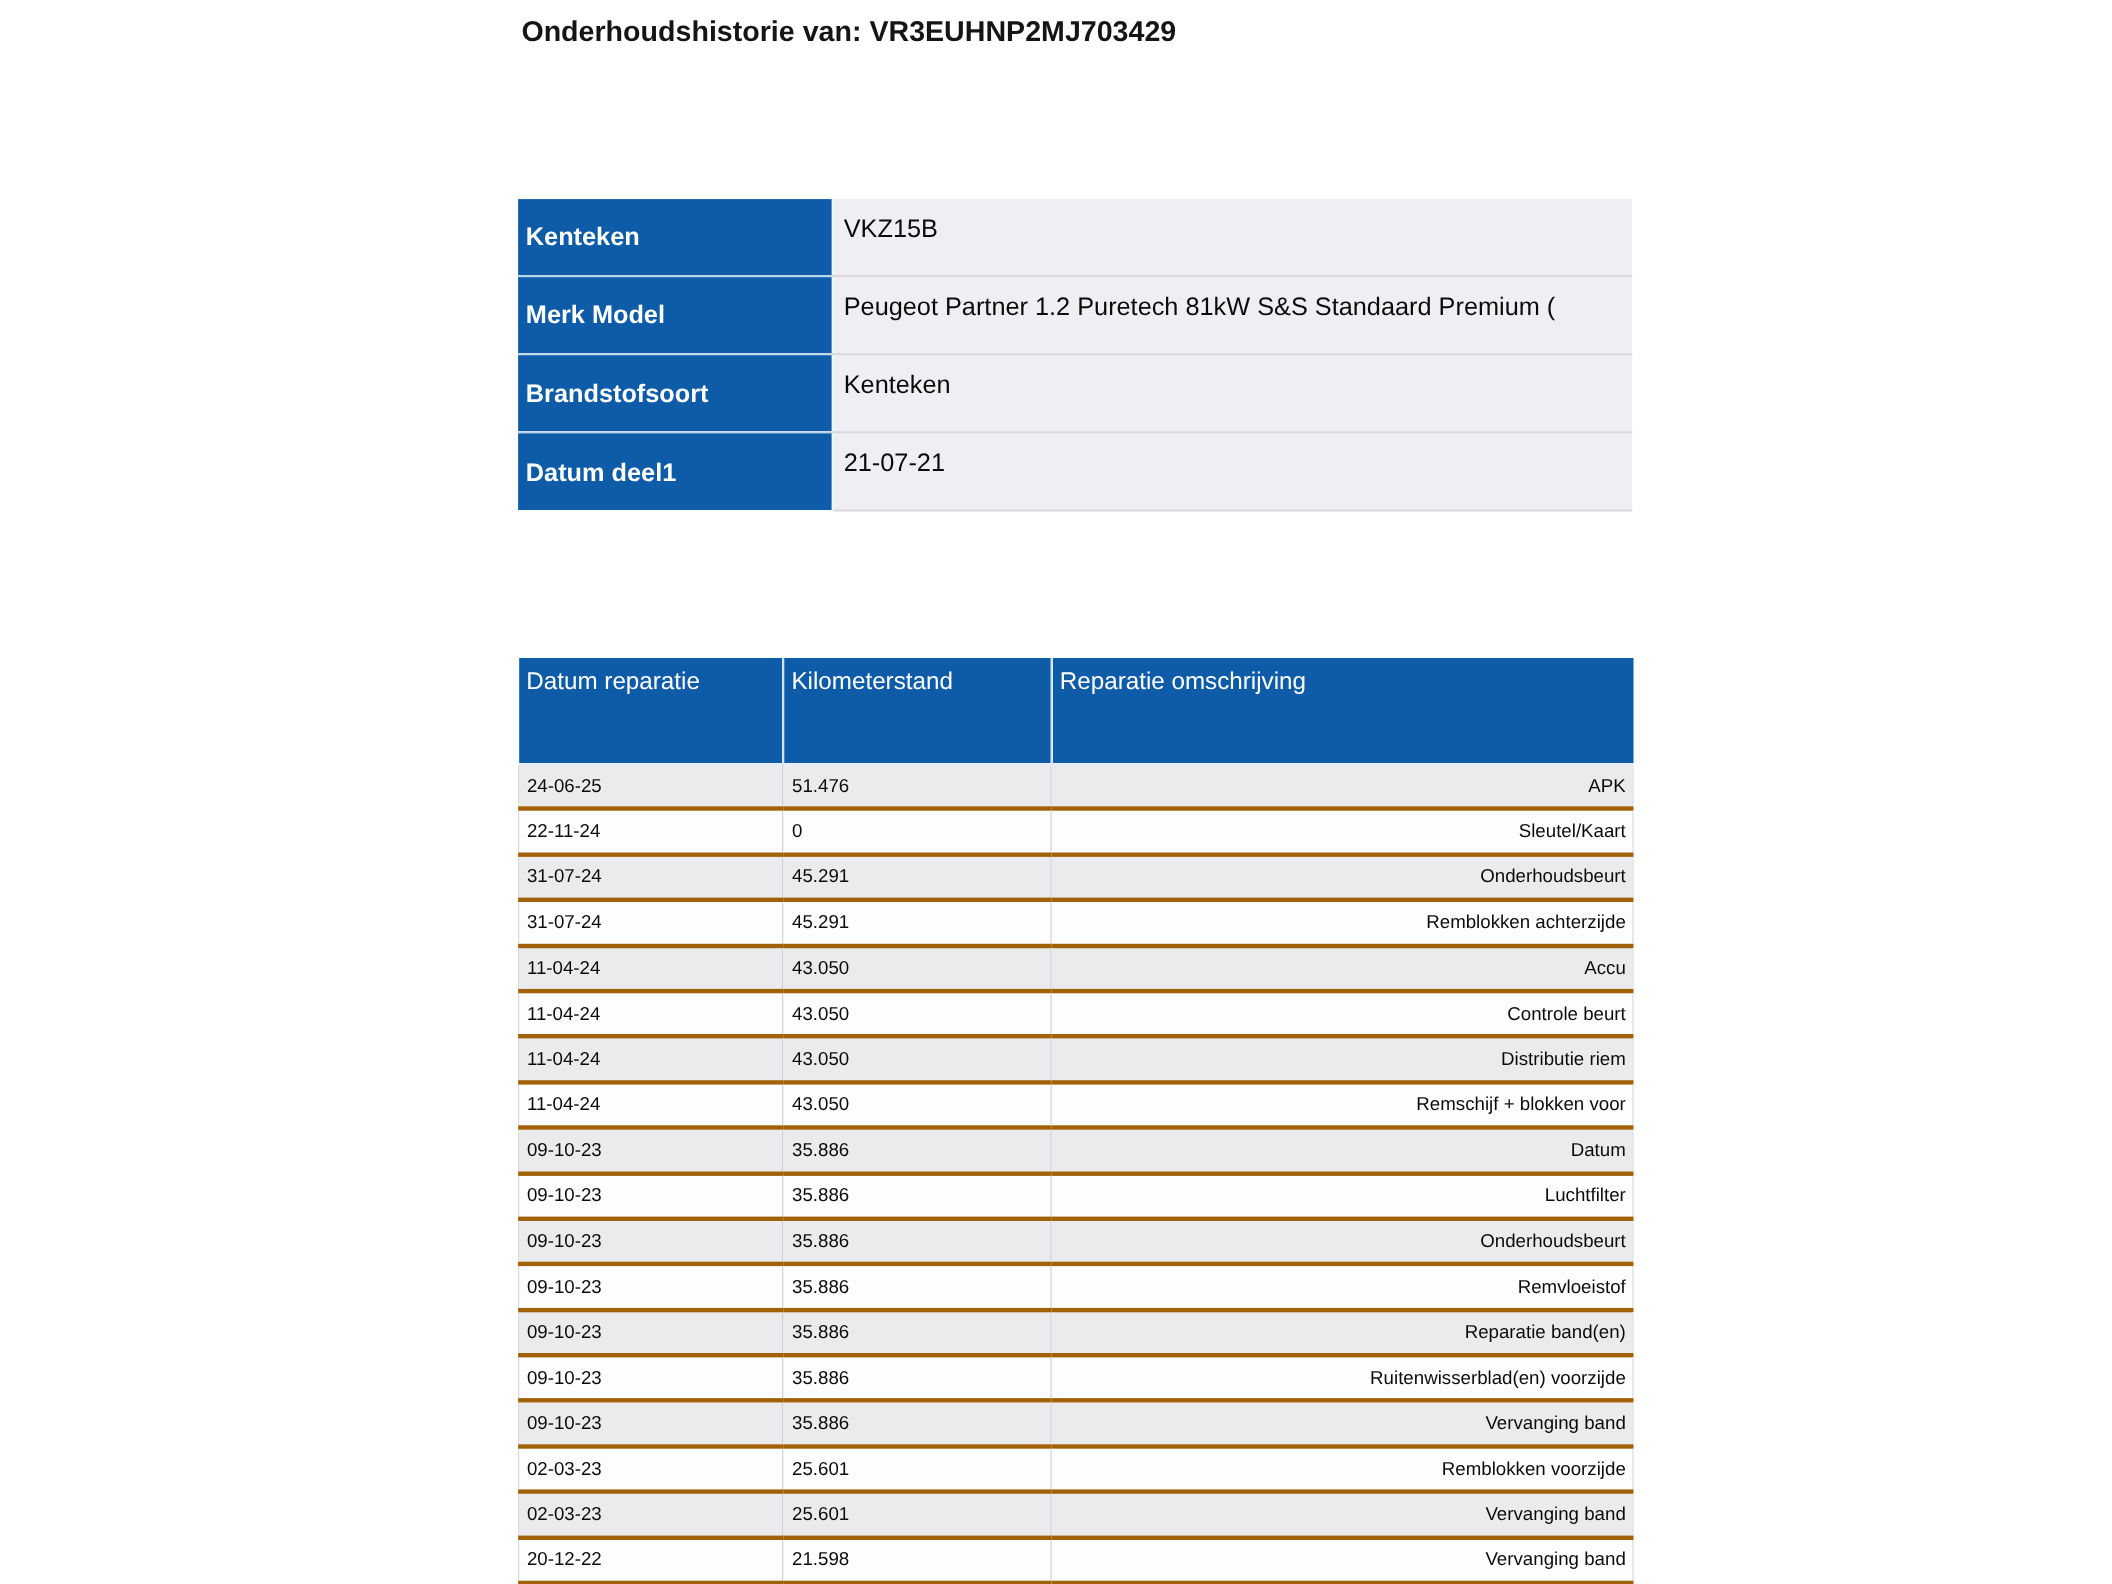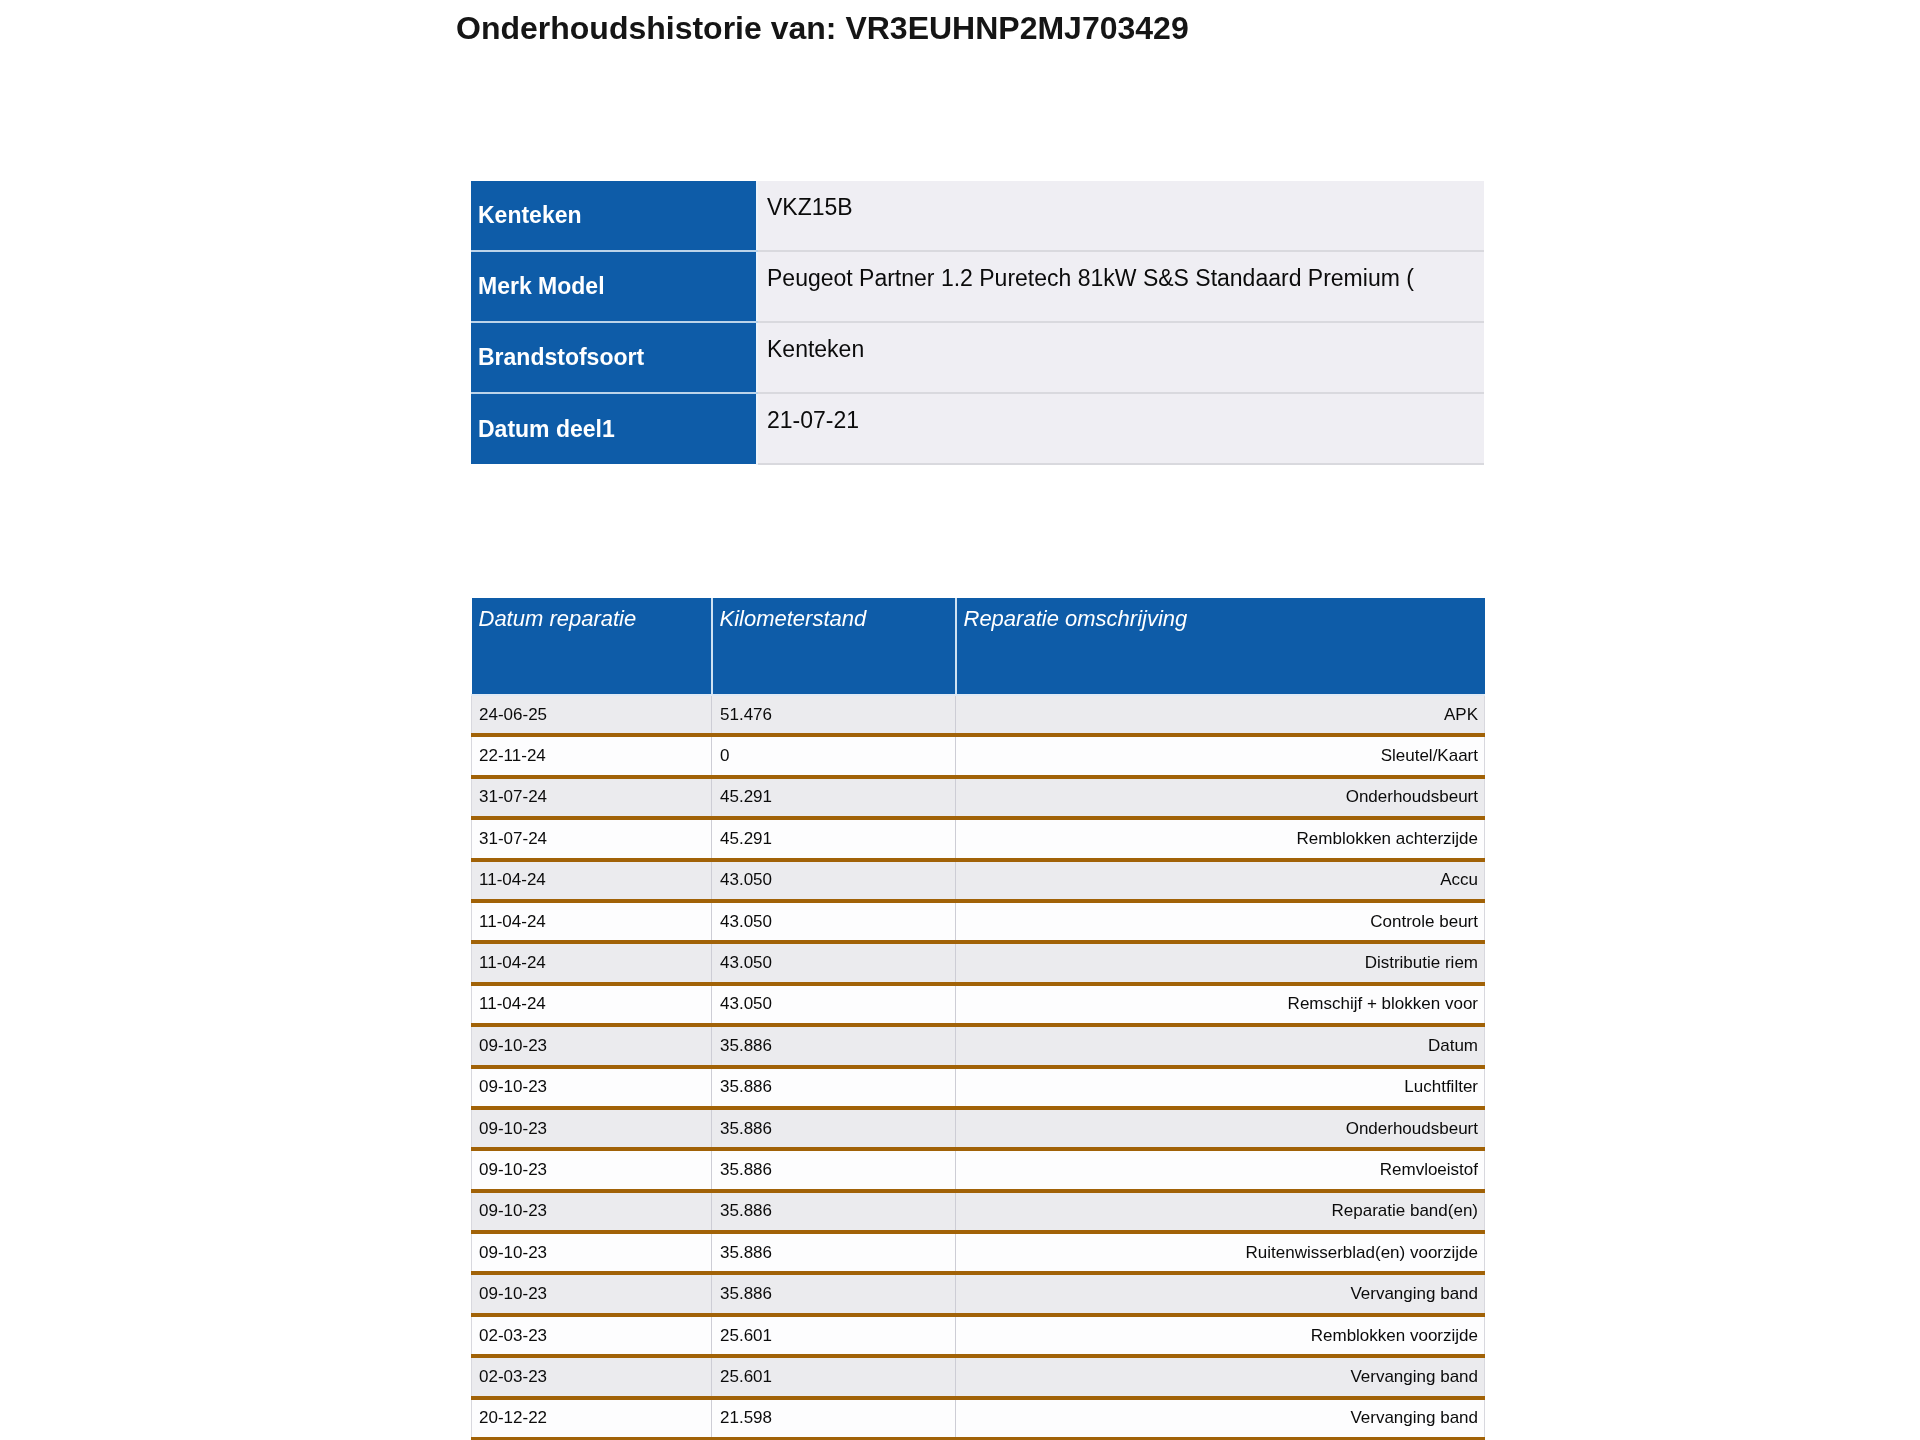--- a/index.html
+++ b/index.html
@@ -8,24 +8,24 @@
     height: 1440px;
     overflow: hidden;
     background: #ffffff;
     position: relative;
     font-family: "Liberation Sans", sans-serif;
     color: #0b0b0b;
   }
 
   .page-title {
     position: absolute;
-    left: 456px;
+    left: 474px;
     top: 10px;
     margin: 0;
-    font-size: 32px;
+    font-size: 26px;
     line-height: 36px;
     font-weight: bold;
     color: #151515;
     white-space: nowrap;
   }
 
   table { border-collapse: collapse; table-layout: fixed; }
 
   
   .vehicle-table {
@@ -70,21 +70,20 @@
     font-weight: normal;
     font-size: 22px;
     text-align: left;
     vertical-align: top;
     height: 88px;
     padding: 8px 6px 0 7px;
     border-right: 2px solid #cfe2f2;
     border-bottom: 2px solid #dfe9f4;
     overflow: hidden;
     white-space: nowrap;
-    font-style: italic;
   }
   .history-table th:last-child { border-right: none; }
   .history-table td {
     height: 37.4px;
     font-size: 17px;
     vertical-align: middle;
     padding: 0 6px 0 8px;
     border-bottom: 4px solid #a16207;
     border-right: 1px solid #cdcdd5;
     overflow: hidden;

